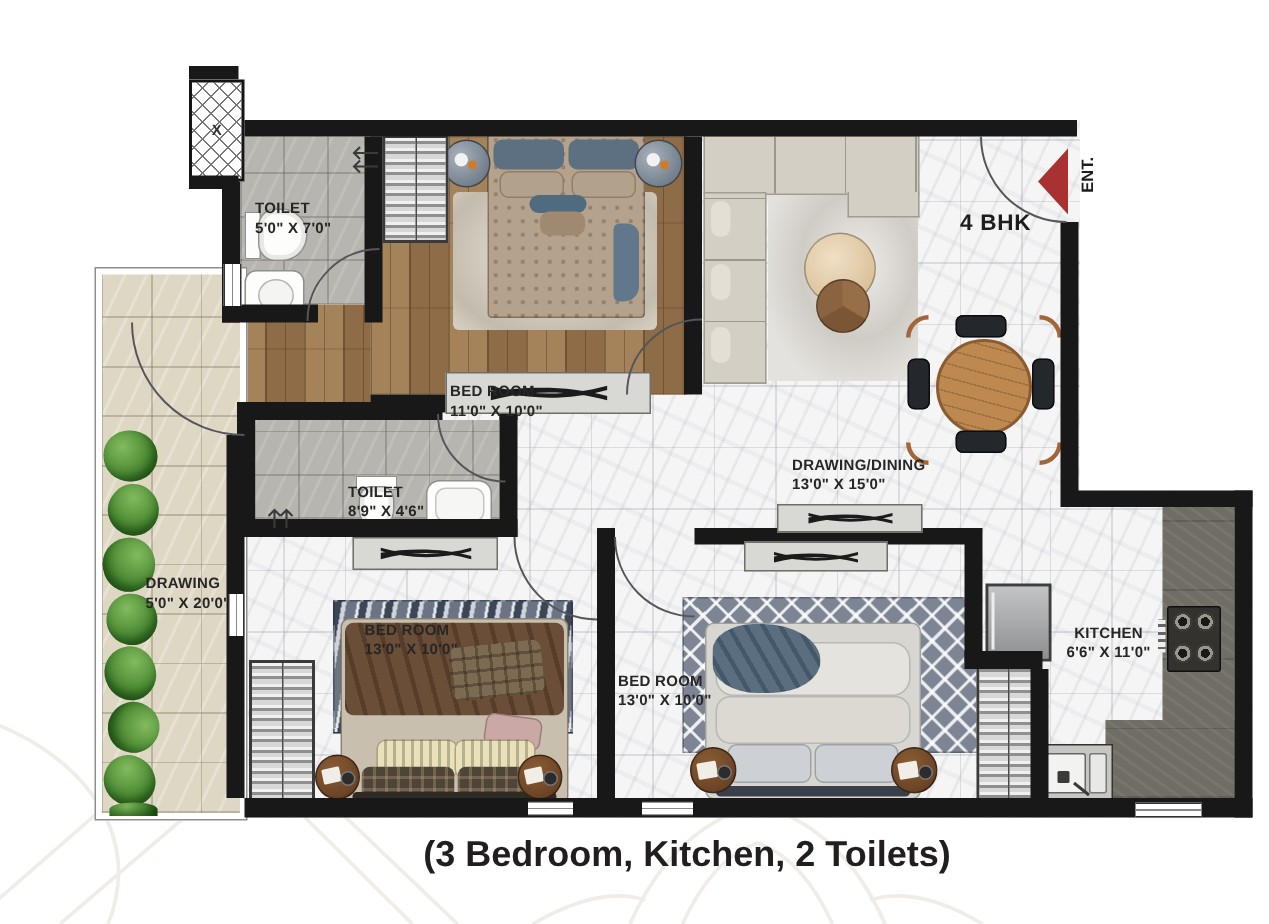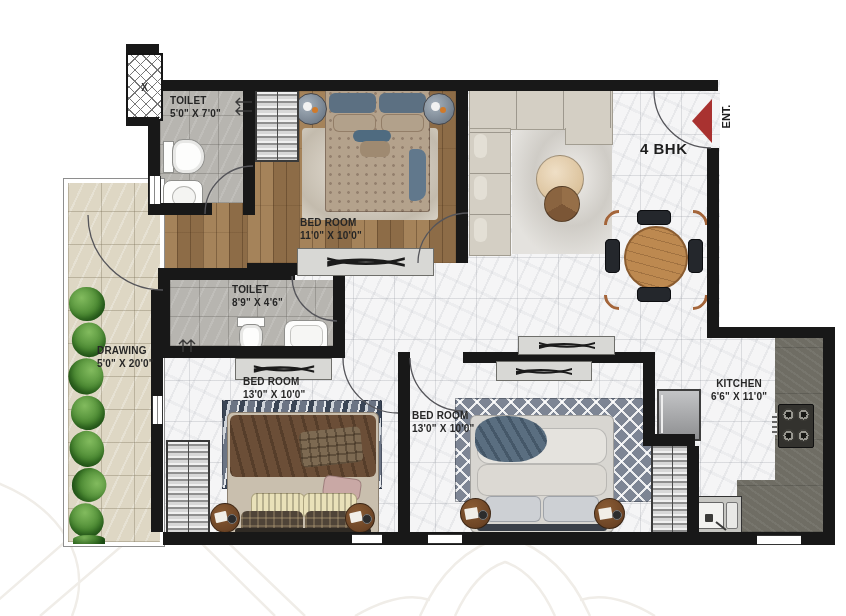--- a/index.html
+++ b/index.html
@@ -29,21 +29,21 @@
      repeating-linear-gradient(0deg,rgba(120,110,85,.35) 0 1px,transparent 1px 33px),
      repeating-linear-gradient(90deg,rgba(120,110,85,.35) 0 1px,transparent 1px 33px),
      repeating-linear-gradient(115deg,rgba(255,255,255,.25) 0 2px,transparent 2px 13px);}
   .wall{background:#181818;z-index:3;}
   .win{background:#fff;z-index:4;}
   .win.h{border-top:1.5px solid #333;border-bottom:1.5px solid #333;
      background-image:linear-gradient(0deg,transparent 45%,#888 45% 55%,transparent 55%);}
   .win.v{border-left:1.5px solid #333;border-right:1.5px solid #333;
      background-image:linear-gradient(90deg,transparent 45%,#888 45% 55%,transparent 55%);} .z4{z-index:4;}
   .rlabel{z-index:6;font-size:10px;line-height:12.5px;font-weight:700;color:#262626;
-          letter-spacing:.2px;white-space:nowrap;}
+          letter-spacing:.2px;white-space:nowrap;margin-top:39px;}
   .biglabel{z-index:6;font-weight:700;color:#1d1d1d;}
   
   .wardrobe{border:2px solid #3a3a3a;background:#e6e6e6;display:flex;z-index:2;}
   .wardrobe i{flex:1;background:repeating-linear-gradient(180deg,#f0f0f0 0 2px,#8f8f8f 2px 4px,#d7d7d7 4px 7px);border-left:1px solid #4a4a4a;}
   .wardrobe i:first-child{border-left:none;}
   .tv{background:#d8d8d5;border:1px solid #6e6e6a;z-index:4;display:flex;align-items:center;justify-content:center;}
   .btable{border-radius:50%;background:radial-gradient(circle at 38% 32%,#8a5c34,#6d4526 68%,#54341c);border:1px solid rgba(0,0,0,.45);z-index:2;}
   .btable2{border-radius:50%;background:radial-gradient(circle at 35% 35%,#a7b2bd,#6f7b88 78%);border:1px solid #46464a;z-index:2;}
   .dot{border-radius:50%;position:absolute;}
   .sofa{background:#d4cfc4;border:1px solid #a29d91;z-index:2;}
@@ -319,20 +319,24 @@
   </svg>
 
   <div class="a rlabel" style="left:170px;top:95px;">
     <div>TOILET</div>
     <div>5'0" X 7'0"</div>
   </div>
   <div class="a rlabel" style="left:300px;top:217px;">
     <div>BED ROOM</div>
     <div>11'0" X 10'0"</div>
   </div>
+  <div class="a rlabel" style="left:528px;top:266px;">
+    <div>DRAWING/DINING</div>
+    <div>13'0" X 15'0"</div>
+  </div>
   <div class="a rlabel" style="left:232px;top:284px;">
     <div>TOILET</div>
     <div>8'9" X 4'6"</div>
   </div>
   <div class="a rlabel" style="left:97px;top:345px;">
     <div>DRAWING</div>
     <div>5'0" X 20'0"</div>
   </div>
   <div class="a rlabel" style="left:243px;top:376px;">
     <div>BED ROOM</div>
@@ -342,13 +346,14 @@
     <div>BED ROOM</div>
     <div>13'0" X 10'0"</div>
   </div>
   <div class="a rlabel" style="left:711px;top:378px;text-align:center;">
     <div>KITCHEN</div>
     <div>6'6" X 11'0"</div>
   </div>
   <div class="a biglabel" style="left:640px;top:140px;font-size:15px;letter-spacing:.5px;">4 BHK</div>
   <div class="a biglabel" style="left:704px;top:110px;width:44px;height:13px;font-size:11px;transform:rotate(-90deg);transform-origin:50% 50%;text-align:center;">ENT.</div>
 
+  <div class="a footer">(3 Bedroom, Kitchen, 2 Toilets)</div>
 </div>
 
 </body></html>

